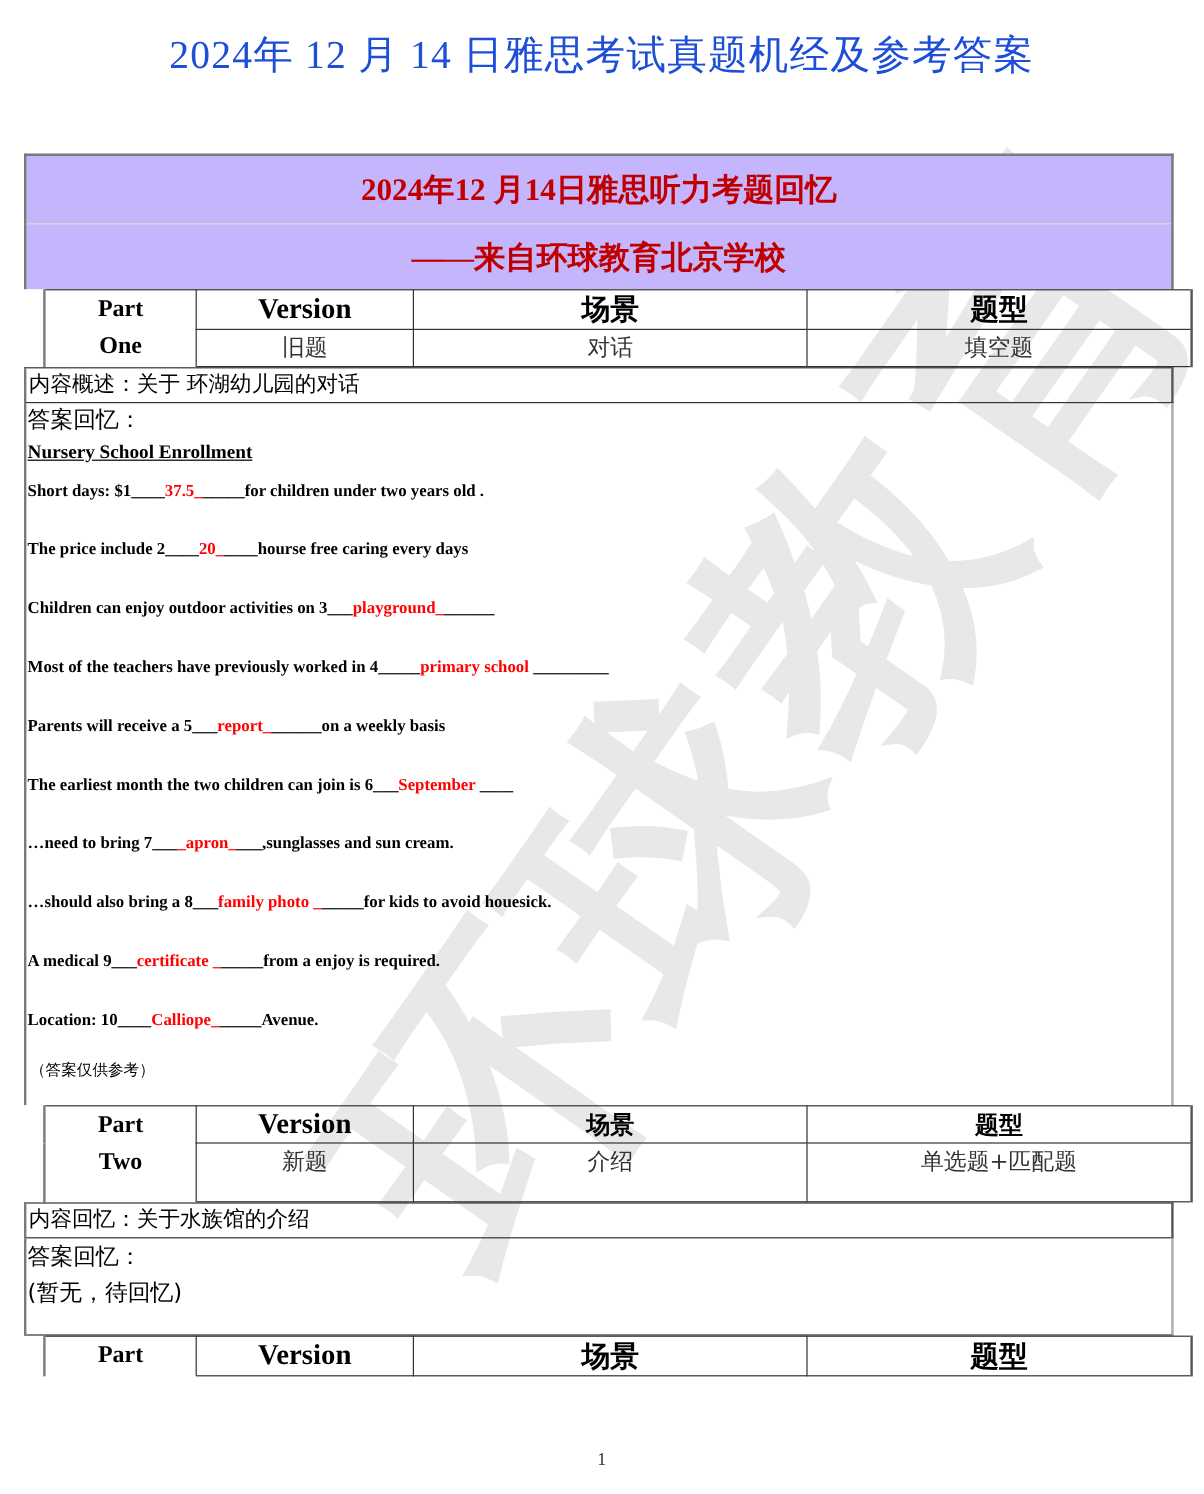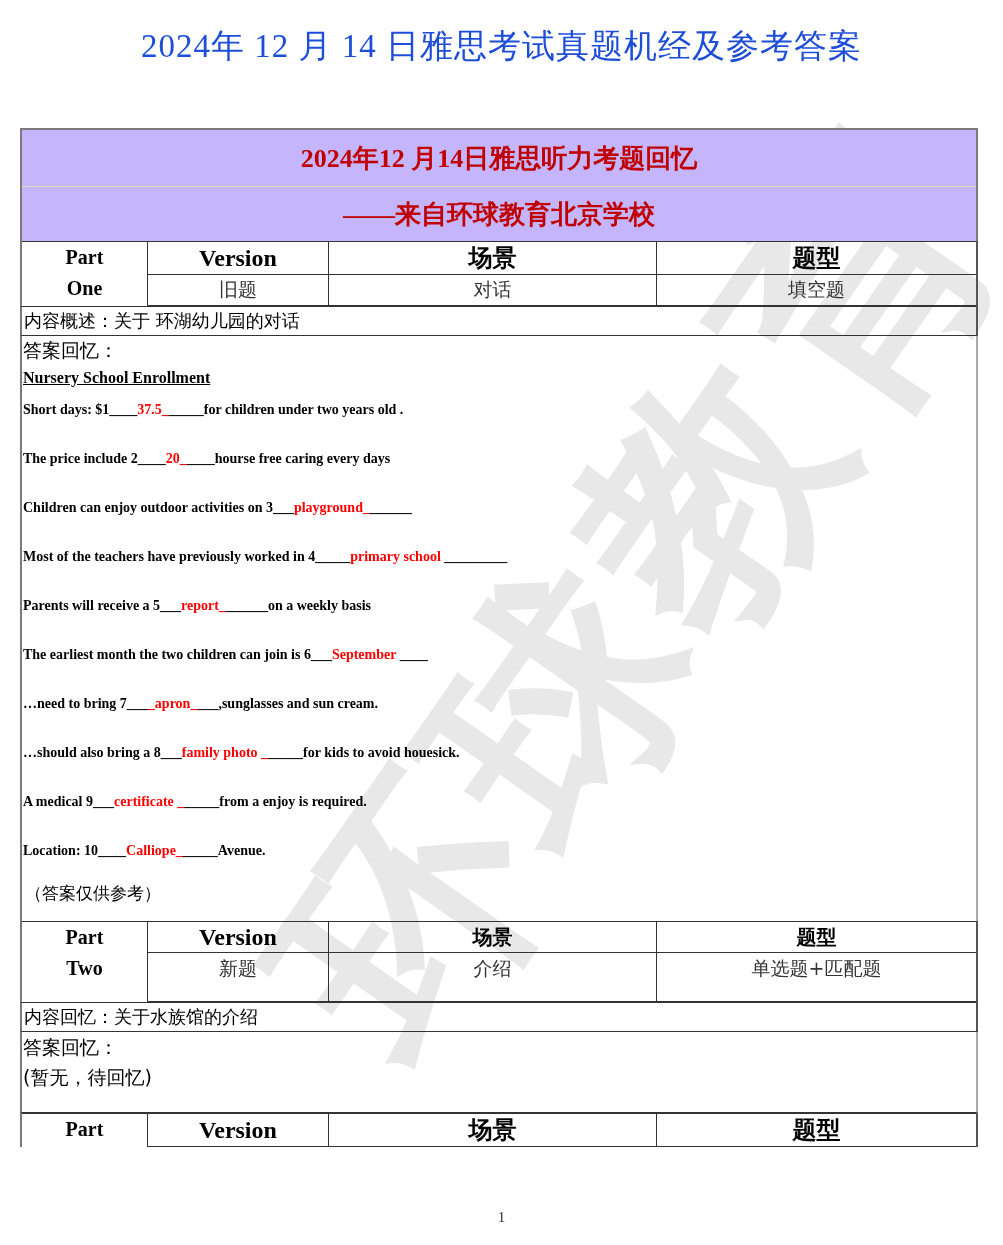--- a/index.html
+++ b/index.html
@@ -6,21 +6,21 @@
   body { width: 1003px; height: 1245px; position: relative; overflow: hidden;
          font-family: "Liberation Serif", "DejaVu Serif", serif; color: #000; }
   .doc-title { position: absolute; top: 24px; left: 0; width: 1003px; text-align: center;
                color: #1d4ed8; font-size: 33px; font-family: "Liberation Serif", serif;
                letter-spacing: 1px; white-space: nowrap; }
   .watermark { position: absolute; left: 120px; top: 430px; font-size: 250px; font-weight: bold;
                color: #e8e8e8; transform: rotate(-55deg); transform-origin: center;
                white-space: nowrap; z-index: 0; pointer-events: none;
                font-family: "DejaVu Sans", sans-serif; letter-spacing: 10px; }
   .doc { position: absolute; top: 128px; left: 20px; width: 958px; z-index: 1; }
-  table { border-collapse: collapse; width: 958px; }
+  table { border-collapse: collapse; width: 958px; margin-left: 16px; }
   td { padding: 0; }
   .hdr { background: #c4b5fd; border: 2px solid #7a7a7a; border-bottom: none; }
   .hdr-line { height: 56px; display: flex; align-items: center; justify-content: center;
               color: #c00000; font-weight: bold; font-size: 26px; }
   .hdr-line.first { border-bottom: 1px solid #d4e2c0; }
   .hdr-line.second { height: 54px; }
   .meta { width: 958px; border-left: 2px solid #7a7a7a; border-right: 2px solid #555; }
   .meta td { border: 1.5px solid #333; text-align: center; }
   .meta .part { font-weight: bold; font-size: 20px; width: 125px; vertical-align: top;
                 line-height: 31px; border-bottom: none; }
@@ -30,21 +30,21 @@
   .meta .v.tall { height: 48px; vertical-align: top; line-height: 30px; }
   .line-row { border-left: 2px solid #7a7a7a; border-right: 2px solid #555;
               border-top: 1.5px solid #333; border-bottom: 1.5px solid #333;
               font-size: 18px; line-height: 28px; padding-left: 2px;
               font-family: "DejaVu Sans", sans-serif; }
   .answers { border-left: 2px solid #7a7a7a; border-right: 2px solid #aaa; padding-left: 1px; }
   .answers .cn-label { font-size: 19px; line-height: 28px; font-family: "DejaVu Sans", sans-serif; }
   .answers .title { font-weight: bold; font-size: 16px; line-height: 28px; margin-bottom: 4px; text-decoration: underline; }
   .answers .q { font-weight: bold; font-size: 14px; line-height: 28px; margin-bottom: 21px; white-space: nowrap; }
   .answers .ans { color: #ff0000; }
-  .answers .note { font-size: 17px; line-height: 28px; font-family: "DejaVu Sans", sans-serif;
+  .answers .note { font-size: 13px; line-height: 28px; font-family: "DejaVu Sans", sans-serif;
                    padding: 6px 0 14px 2px; }
   .answers2 { border-left: 2px solid #7a7a7a; border-right: 2px solid #aaa;
               border-bottom: 1.5px solid #333; height: 80px; }
   .answers2 div { font-size: 19px; line-height: 30px; font-family: "DejaVu Sans", sans-serif; padding-left: 1px; }
   .page-num { position: absolute; top: 1209px; left: 0; width: 1003px; text-align: center;
               font-size: 15px; color: #333; }
 </style>
 </head>
 <body>
 

